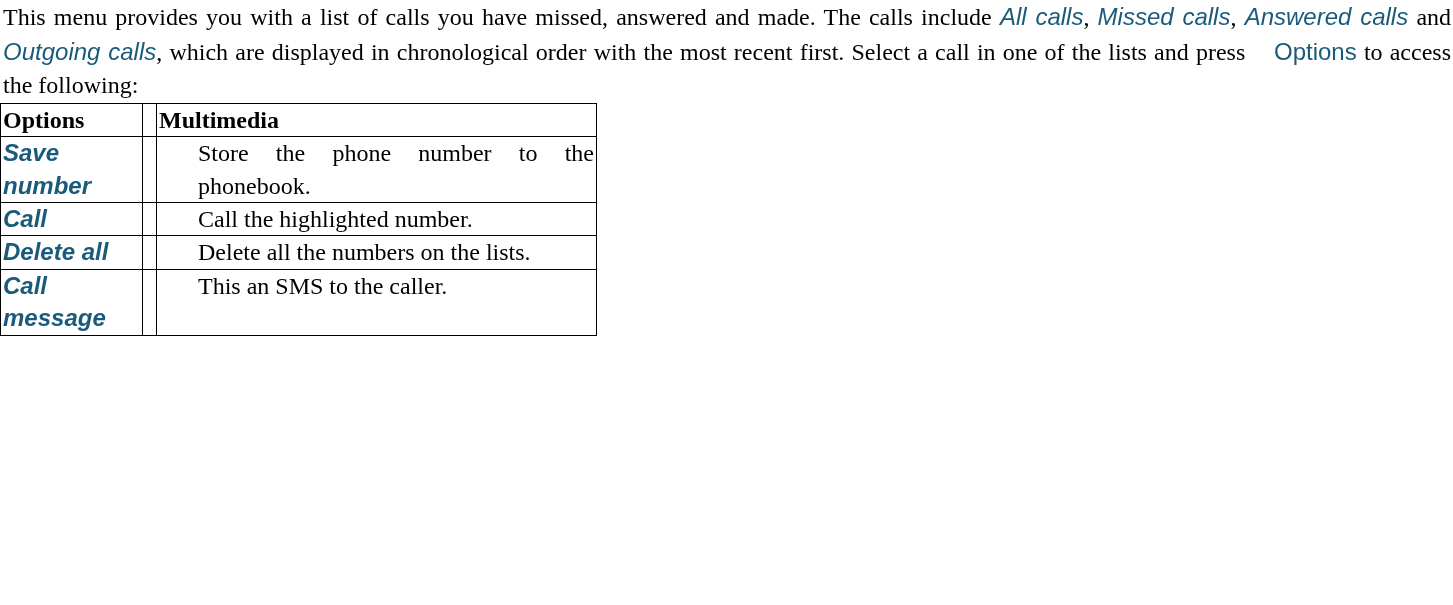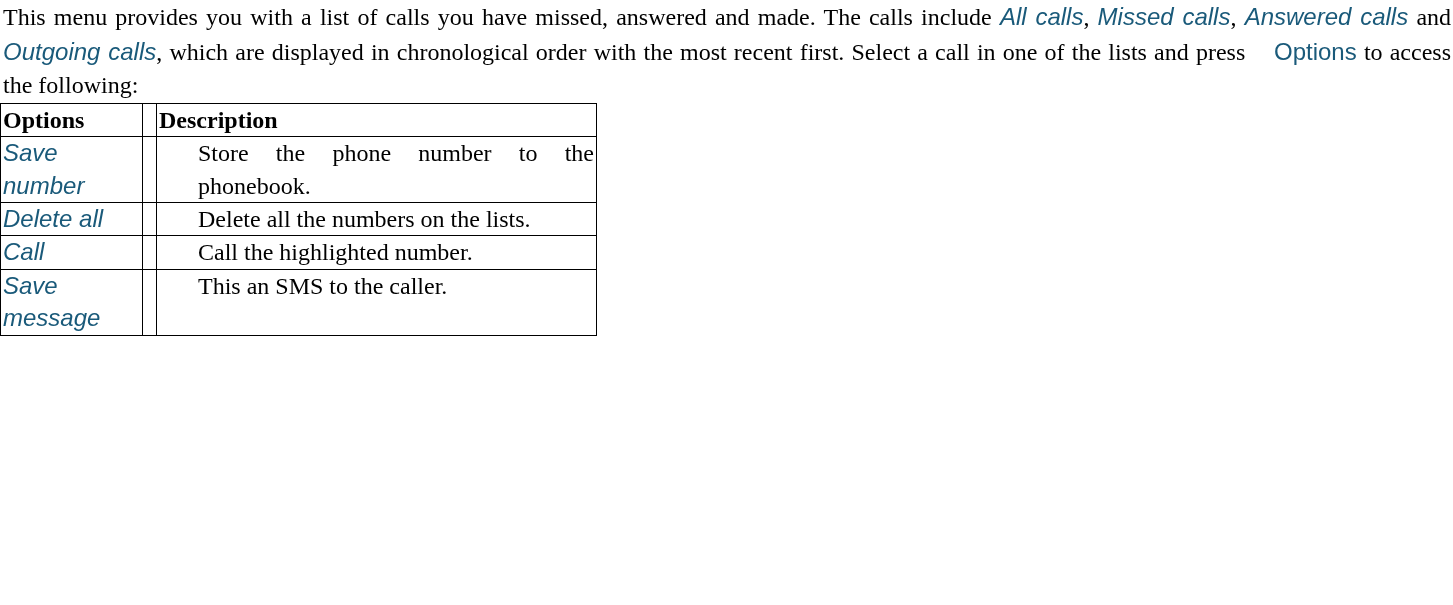--- a/index.html
+++ b/index.html
@@ -53,20 +53,21 @@
     td.gap, th.gap {
       border-top: 1.5px solid #000;
       border-bottom: 1.5px solid #000;
       border-left: 1.5px solid #000;
       border-right: 1.5px solid #000;
     }
     .opt {
       color: #1a5a7a;
       font-style: italic;
       font-family: Arial, Helvetica, sans-serif;
+      font-weight: bold;
     }
     .desc {
       text-align: justify;
       padding-left: 41px;
     }
   </style>
 </head>
 <body>
 
 
@@ -79,41 +80,41 @@
   <table>
     <colgroup>
       <col class="c1">
       <col class="cgap">
       <col class="c2">
     </colgroup>
     <thead>
       <tr>
         <th>Options</th>
         <th class="gap"></th>
-        <th>Description</th>
+        <th>Multimedia</th>
       </tr>
     </thead>
     <tbody>
       <tr>
         <td class="opt">Save number</td>
         <td class="gap"></td>
         <td class="desc">Store the phone number to the phonebook.</td>
       </tr>
       <tr>
+        <td class="opt">Call</td>
+        <td class="gap"></td>
+        <td class="desc">Call the highlighted number.</td>
+      </tr>
+      <tr>
         <td class="opt">Delete all</td>
         <td class="gap"></td>
         <td class="desc">Delete all the numbers on the lists.</td>
       </tr>
       <tr>
-        <td class="opt">Call</td>
-        <td class="gap"></td>
-        <td class="desc">Call the highlighted number.</td>
-      </tr>
-      <tr>
-        <td class="opt">Save message</td>
+        <td class="opt">Call message</td>
         <td class="gap"></td>
         <td class="desc">This an SMS to the caller.</td>
       </tr>
     </tbody>
   </table>
 </div>
 
 
 
 

